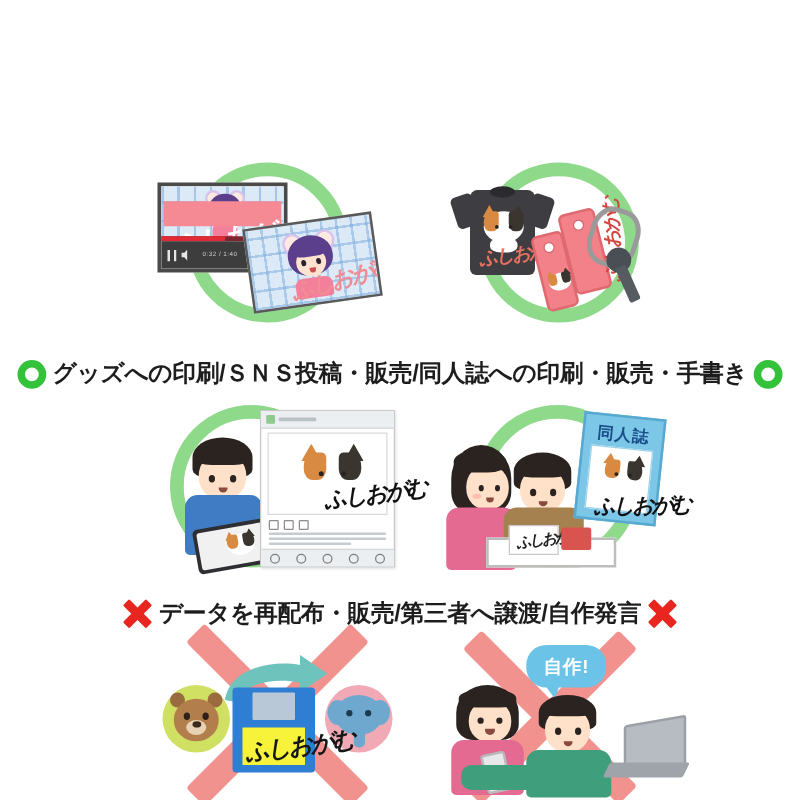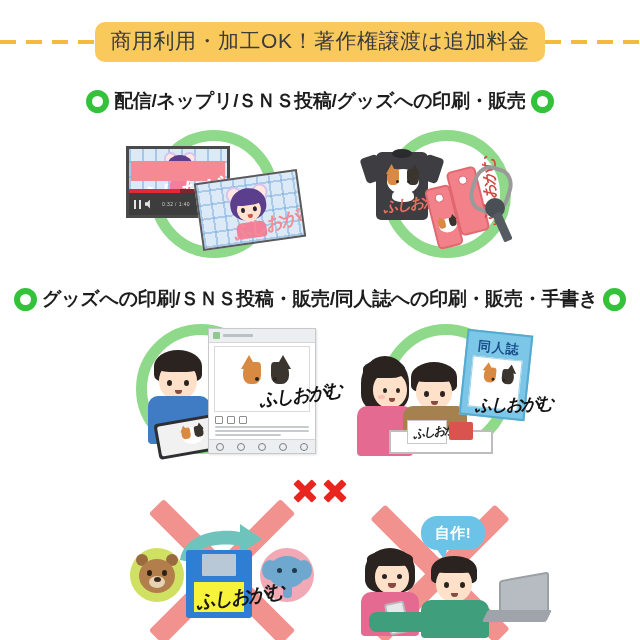--- a/index.html
+++ b/index.html
@@ -169,31 +169,21 @@
   .laptop .base{position:absolute;background:#9ea4aa;border-radius:2px;}
 
   
   .wm{position:absolute;right:14px;bottom:12px;font-size:19px;font-weight:700;color:#111;letter-spacing:-.4px;}
 </style>
 </head>
 <body>
 
 <div id="page">
 
-  <div class="banner-row">
-    <div class="dash left"></div>
-    <div class="banner">商用利用・加工OK！著作権譲渡は追加料金</div>
-    <div class="dash right"></div>
-  </div>
-
-  <div class="sec-head" style="top:88px;">
-    <span class="ring"></span>
-    <span class="label">配信/ネップリ/ＳＮＳ投稿/グッズへの印刷・販売</span>
-    <span class="ring"></span>
-  </div>
+
 
   <div class="slot" style="left:112px;top:128px;width:210px;height:132px;">
     <div class="greenring" style="left:38px;top:2px;width:128px;height:128px;"></div>
 
     <div class="player" style="left:14px;top:18px;width:104px;height:72px;">
       <div class="screen">
         <div class="grid"></div>
 
         <div class="girl" style="left:34px;top:2px;width:34px;height:40px;">
           <div class="g-ear" style="left:1px;top:1px;width:9px;height:9px;transform:rotate(-20deg);"></div>
@@ -394,20 +384,21 @@
         <div class="sig" style="left:6px;top:32px;font-size:17px;color:#111;">ふしおがむ</div>
       </div>
     </div>
   </div>
 
   <div class="sec-head" style="top:478px;">
     <span class="xmark">
         <i></i>
         <i></i>
       </span>
+    <span class="label">データを再配布・販売/第三者へ譲渡/自作発言</span>
     <span class="xmark">
         <i></i>
         <i></i>
       </span>
   </div>
 
   <div class="slot" style="left:112px;top:516px;width:218px;height:120px;">
     <div class="bigx" style="left:20px;top:0;width:180px;height:112px;">
       <i style="width:186px;height:21px;"></i>
         <i style="width:186px;height:21px;"></i>

